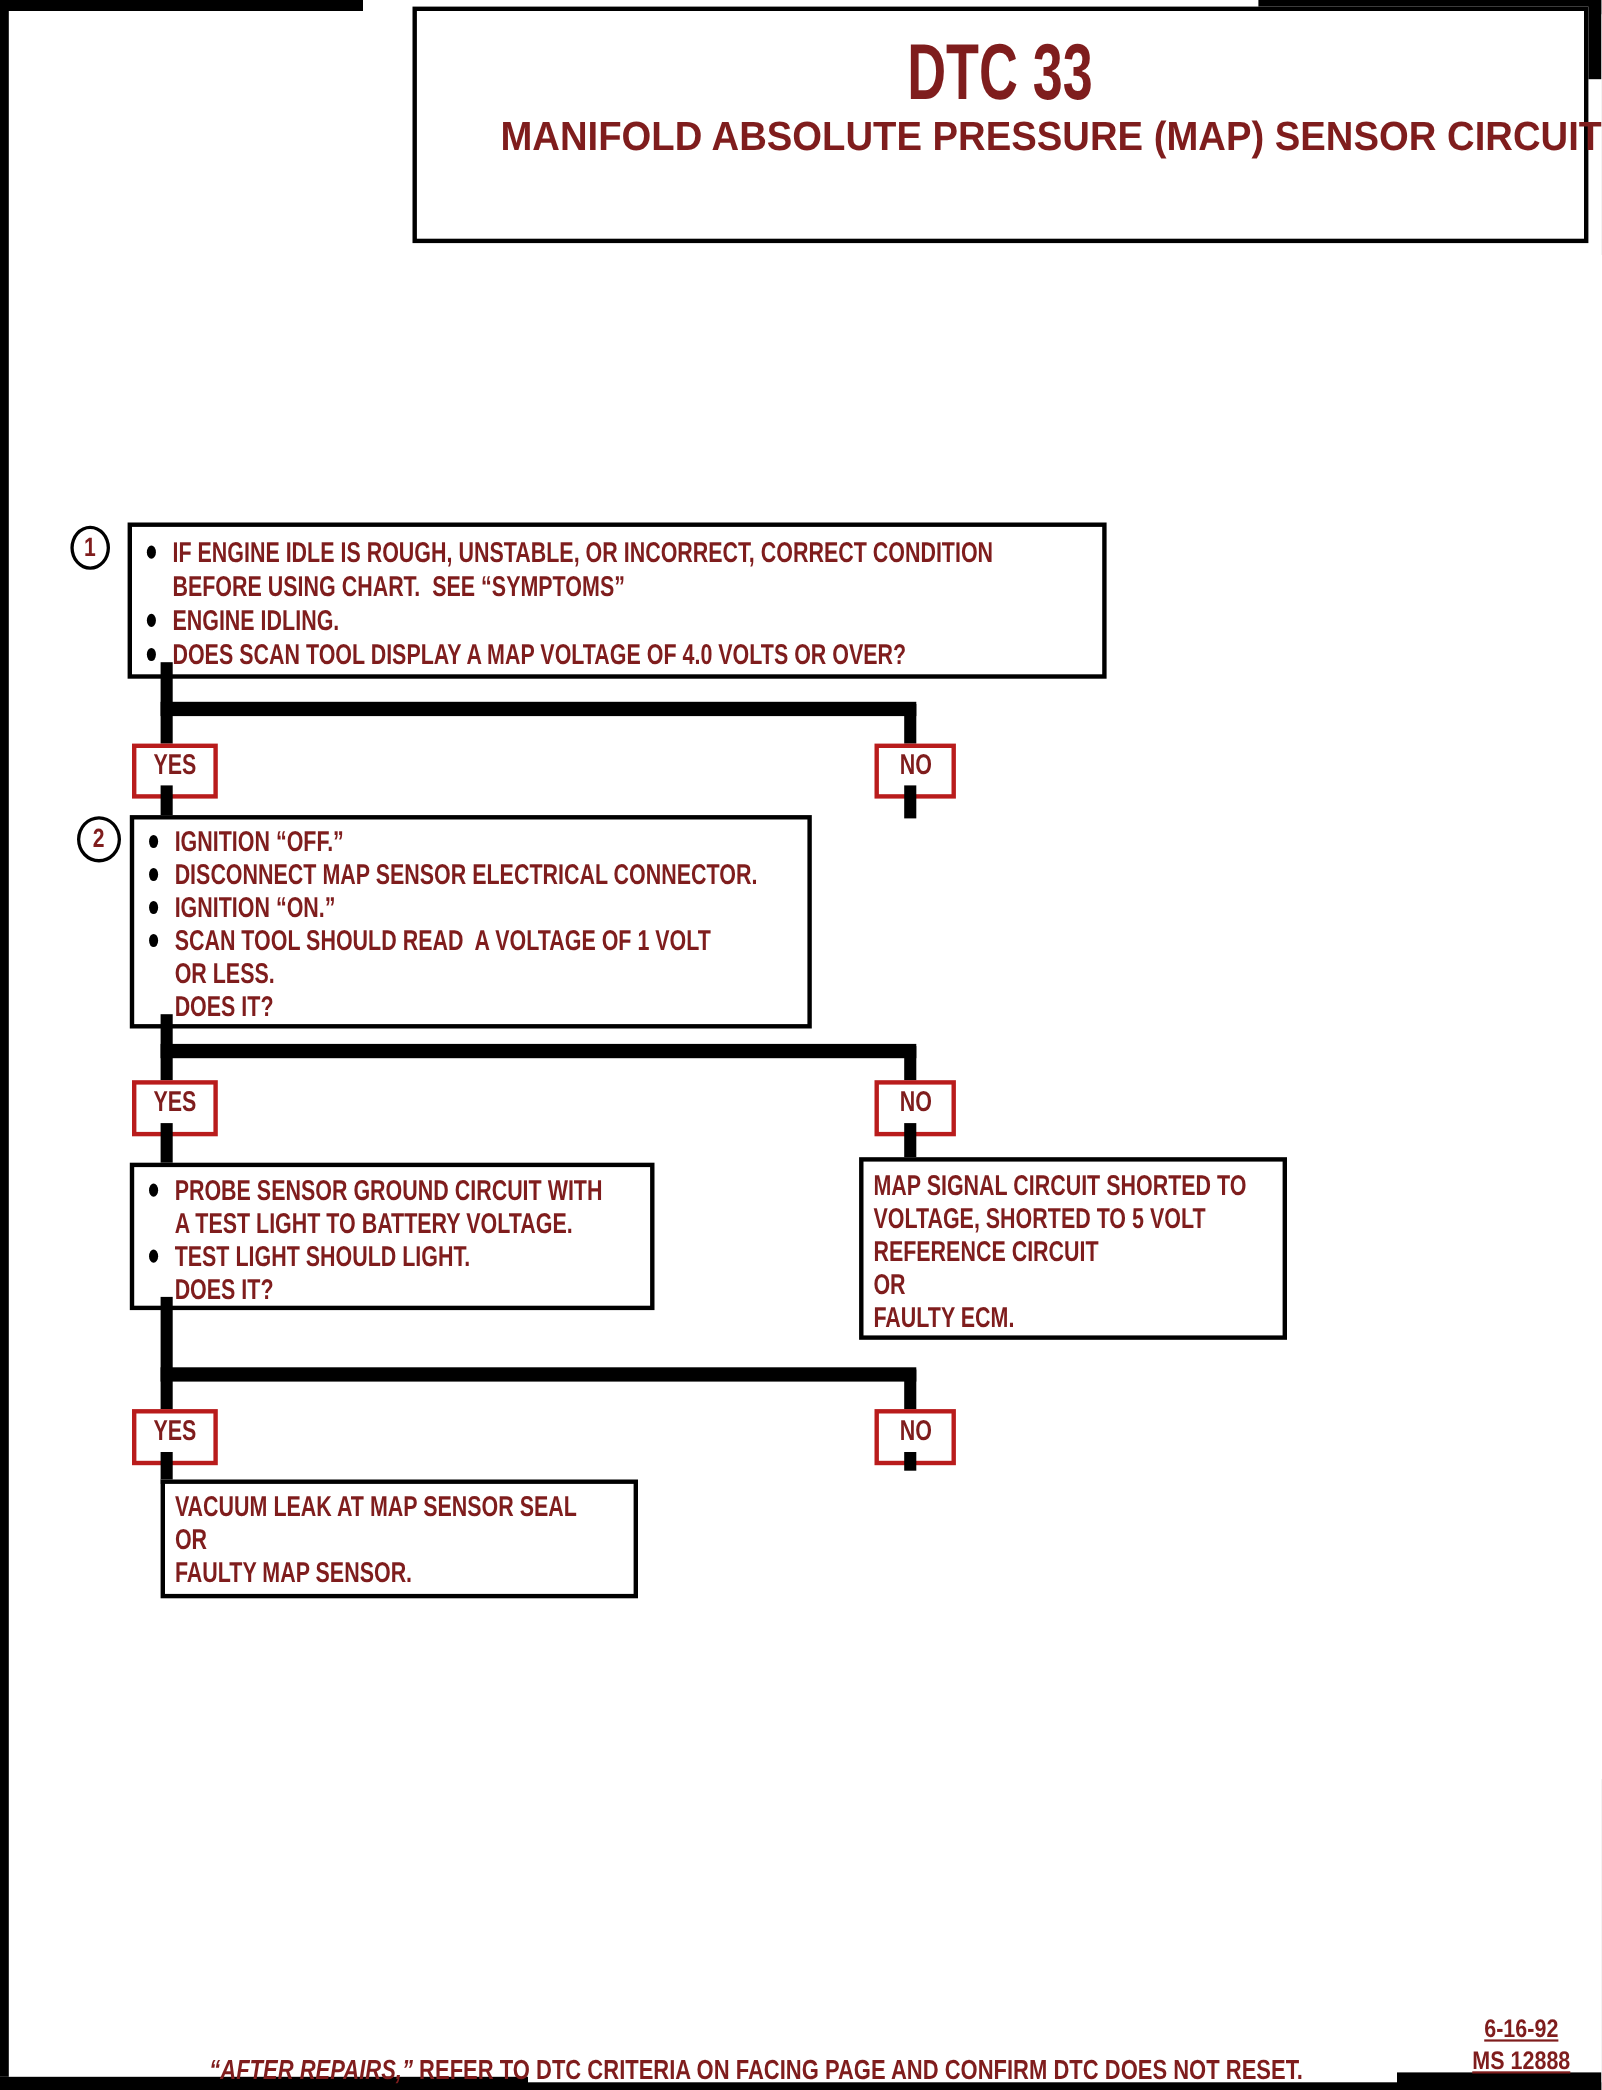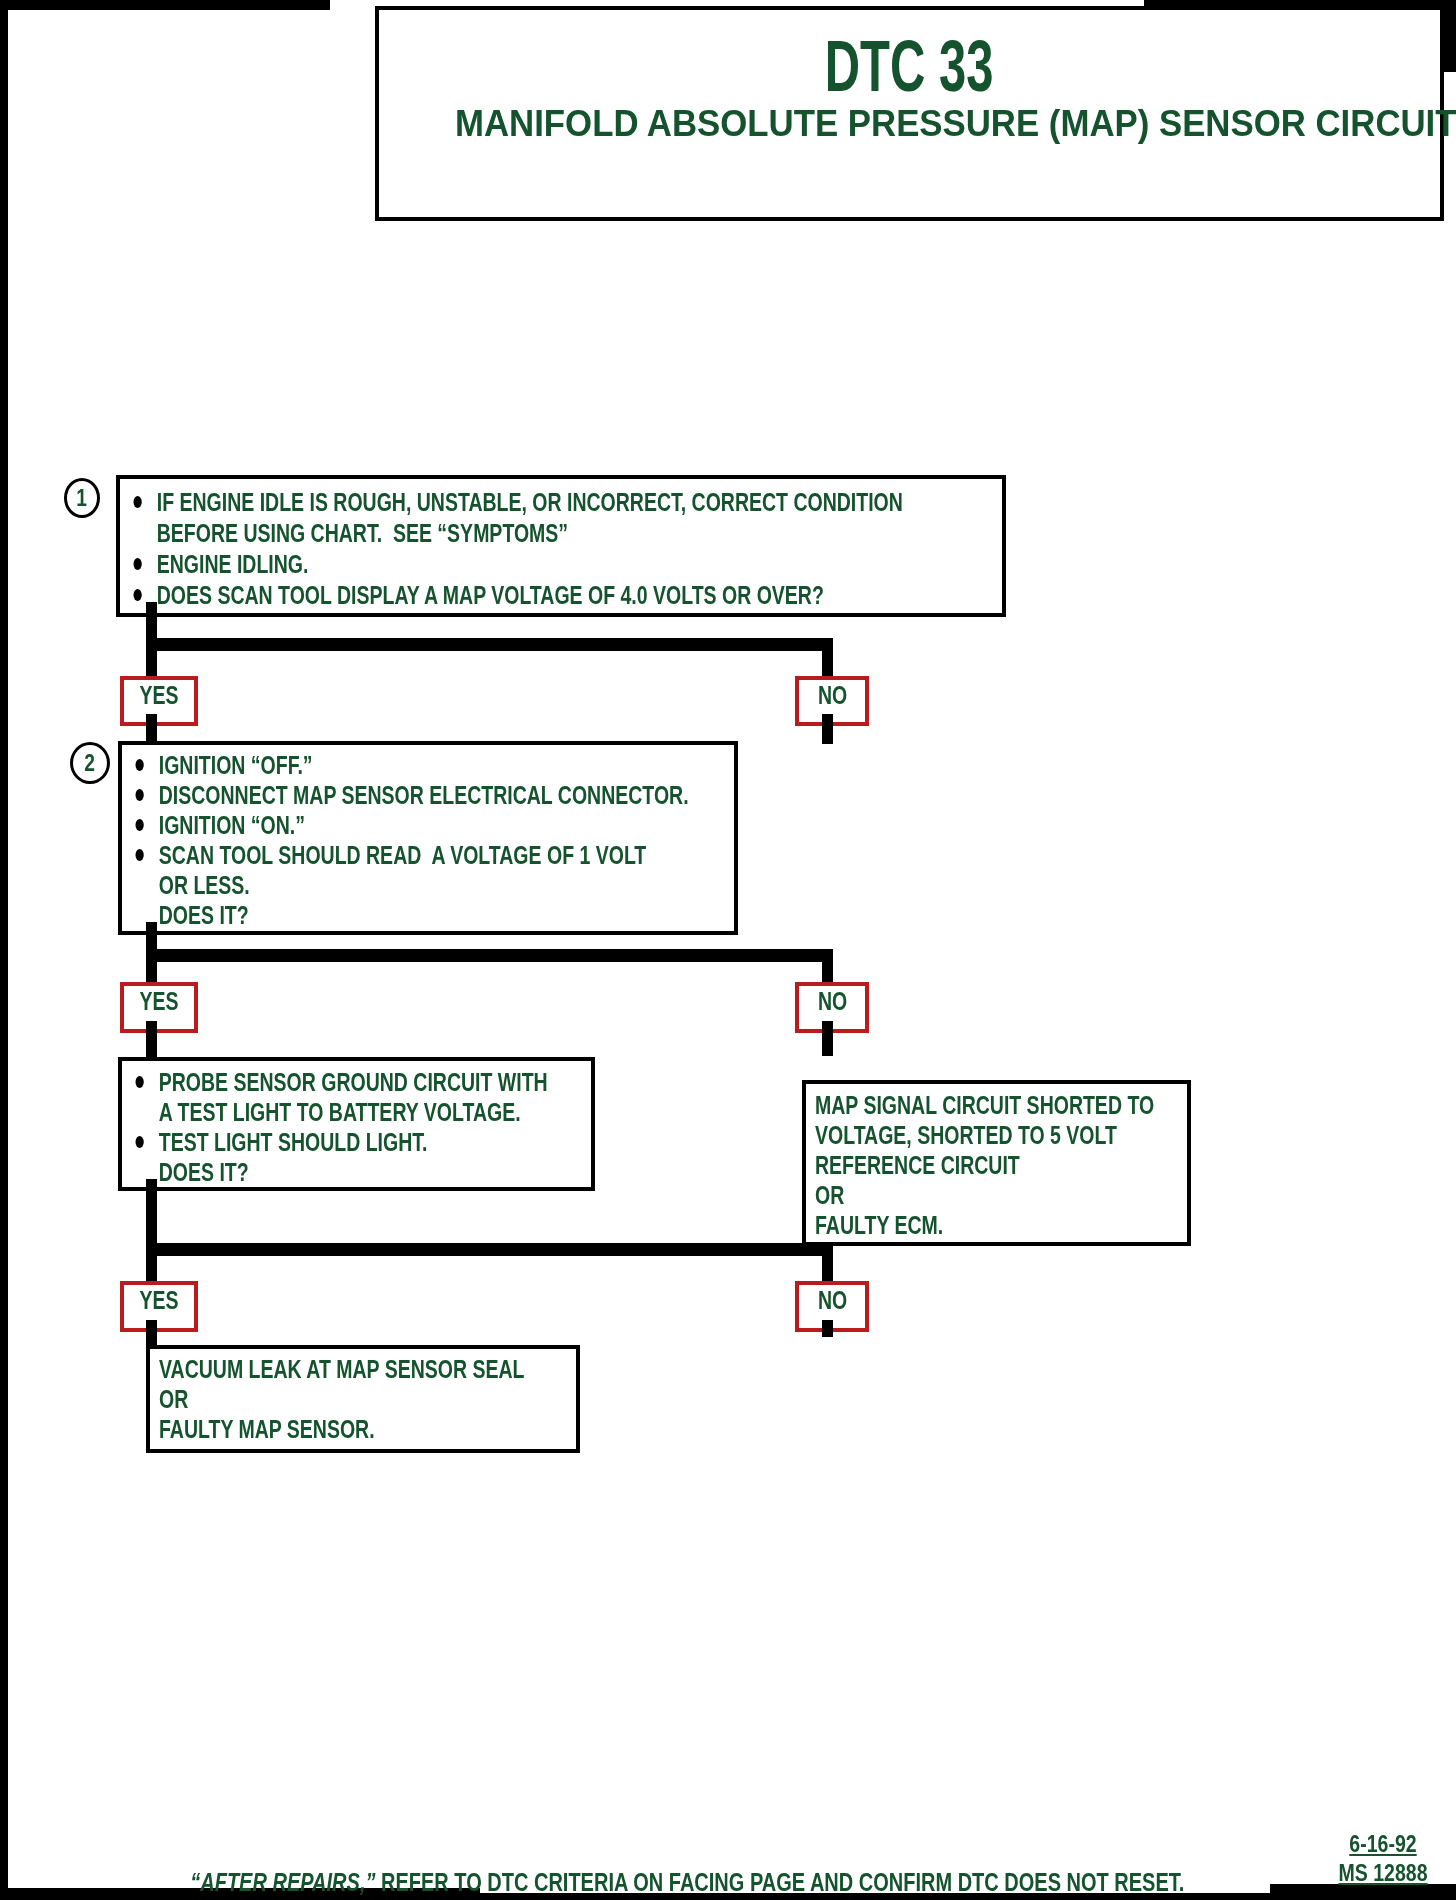--- a/index.html
+++ b/index.html
@@ -1,18 +1,18 @@
 <!DOCTYPE html>
 <html><head>
 <meta charset="utf-8">
 <style>
   html,body { margin:0; padding:0; background:#e8e8e8; }
   .page {
     position:relative; width:1456px; height:1900px; margin:0 auto;
-    background:#ffffff; color:#14532d;
+    background:#ffffff; color:#7f1d1d;
     font-family:"Liberation Sans", sans-serif; font-weight:700;
     overflow:hidden;
   }
   .ln  { position:absolute; background:#000; }
   .box { position:absolute; border:4px solid #000; background:#fff; }
   .tag {
     position:absolute; border:4px solid #b91c1c; background:#fff;
     display:flex; align-items:flex-start; justify-content:center;
   }
   .circ {
@@ -170,21 +170,21 @@
       <div class="bullet">
         <div class="dot"></div>
         <div class="bl">
           <span>TEST LIGHT SHOULD LIGHT.</span>
           <span>DOES IT?</span>
         </div>
       </div>
     </div>
   </div>
 
-  <div class="box" style="left:802px;top:1052px;width:381px;height:158px;margin-top:28px;">
+  <div class="box" style="left:781px;top:1052px;width:381px;height:158px;">
     <div class="tx tx-lh30 lines" style="padding-top:6px;">
       <span>MAP SIGNAL CIRCUIT SHORTED TO</span>
       <span>VOLTAGE, SHORTED TO 5 VOLT</span>
       <span>REFERENCE CIRCUIT</span>
       <span>OR</span>
       <span>FAULTY ECM.</span>
     </div>
   </div>
 
   <div class="ln" style="left:146px;top:1179px;width:11px;height:106px;"></div>

